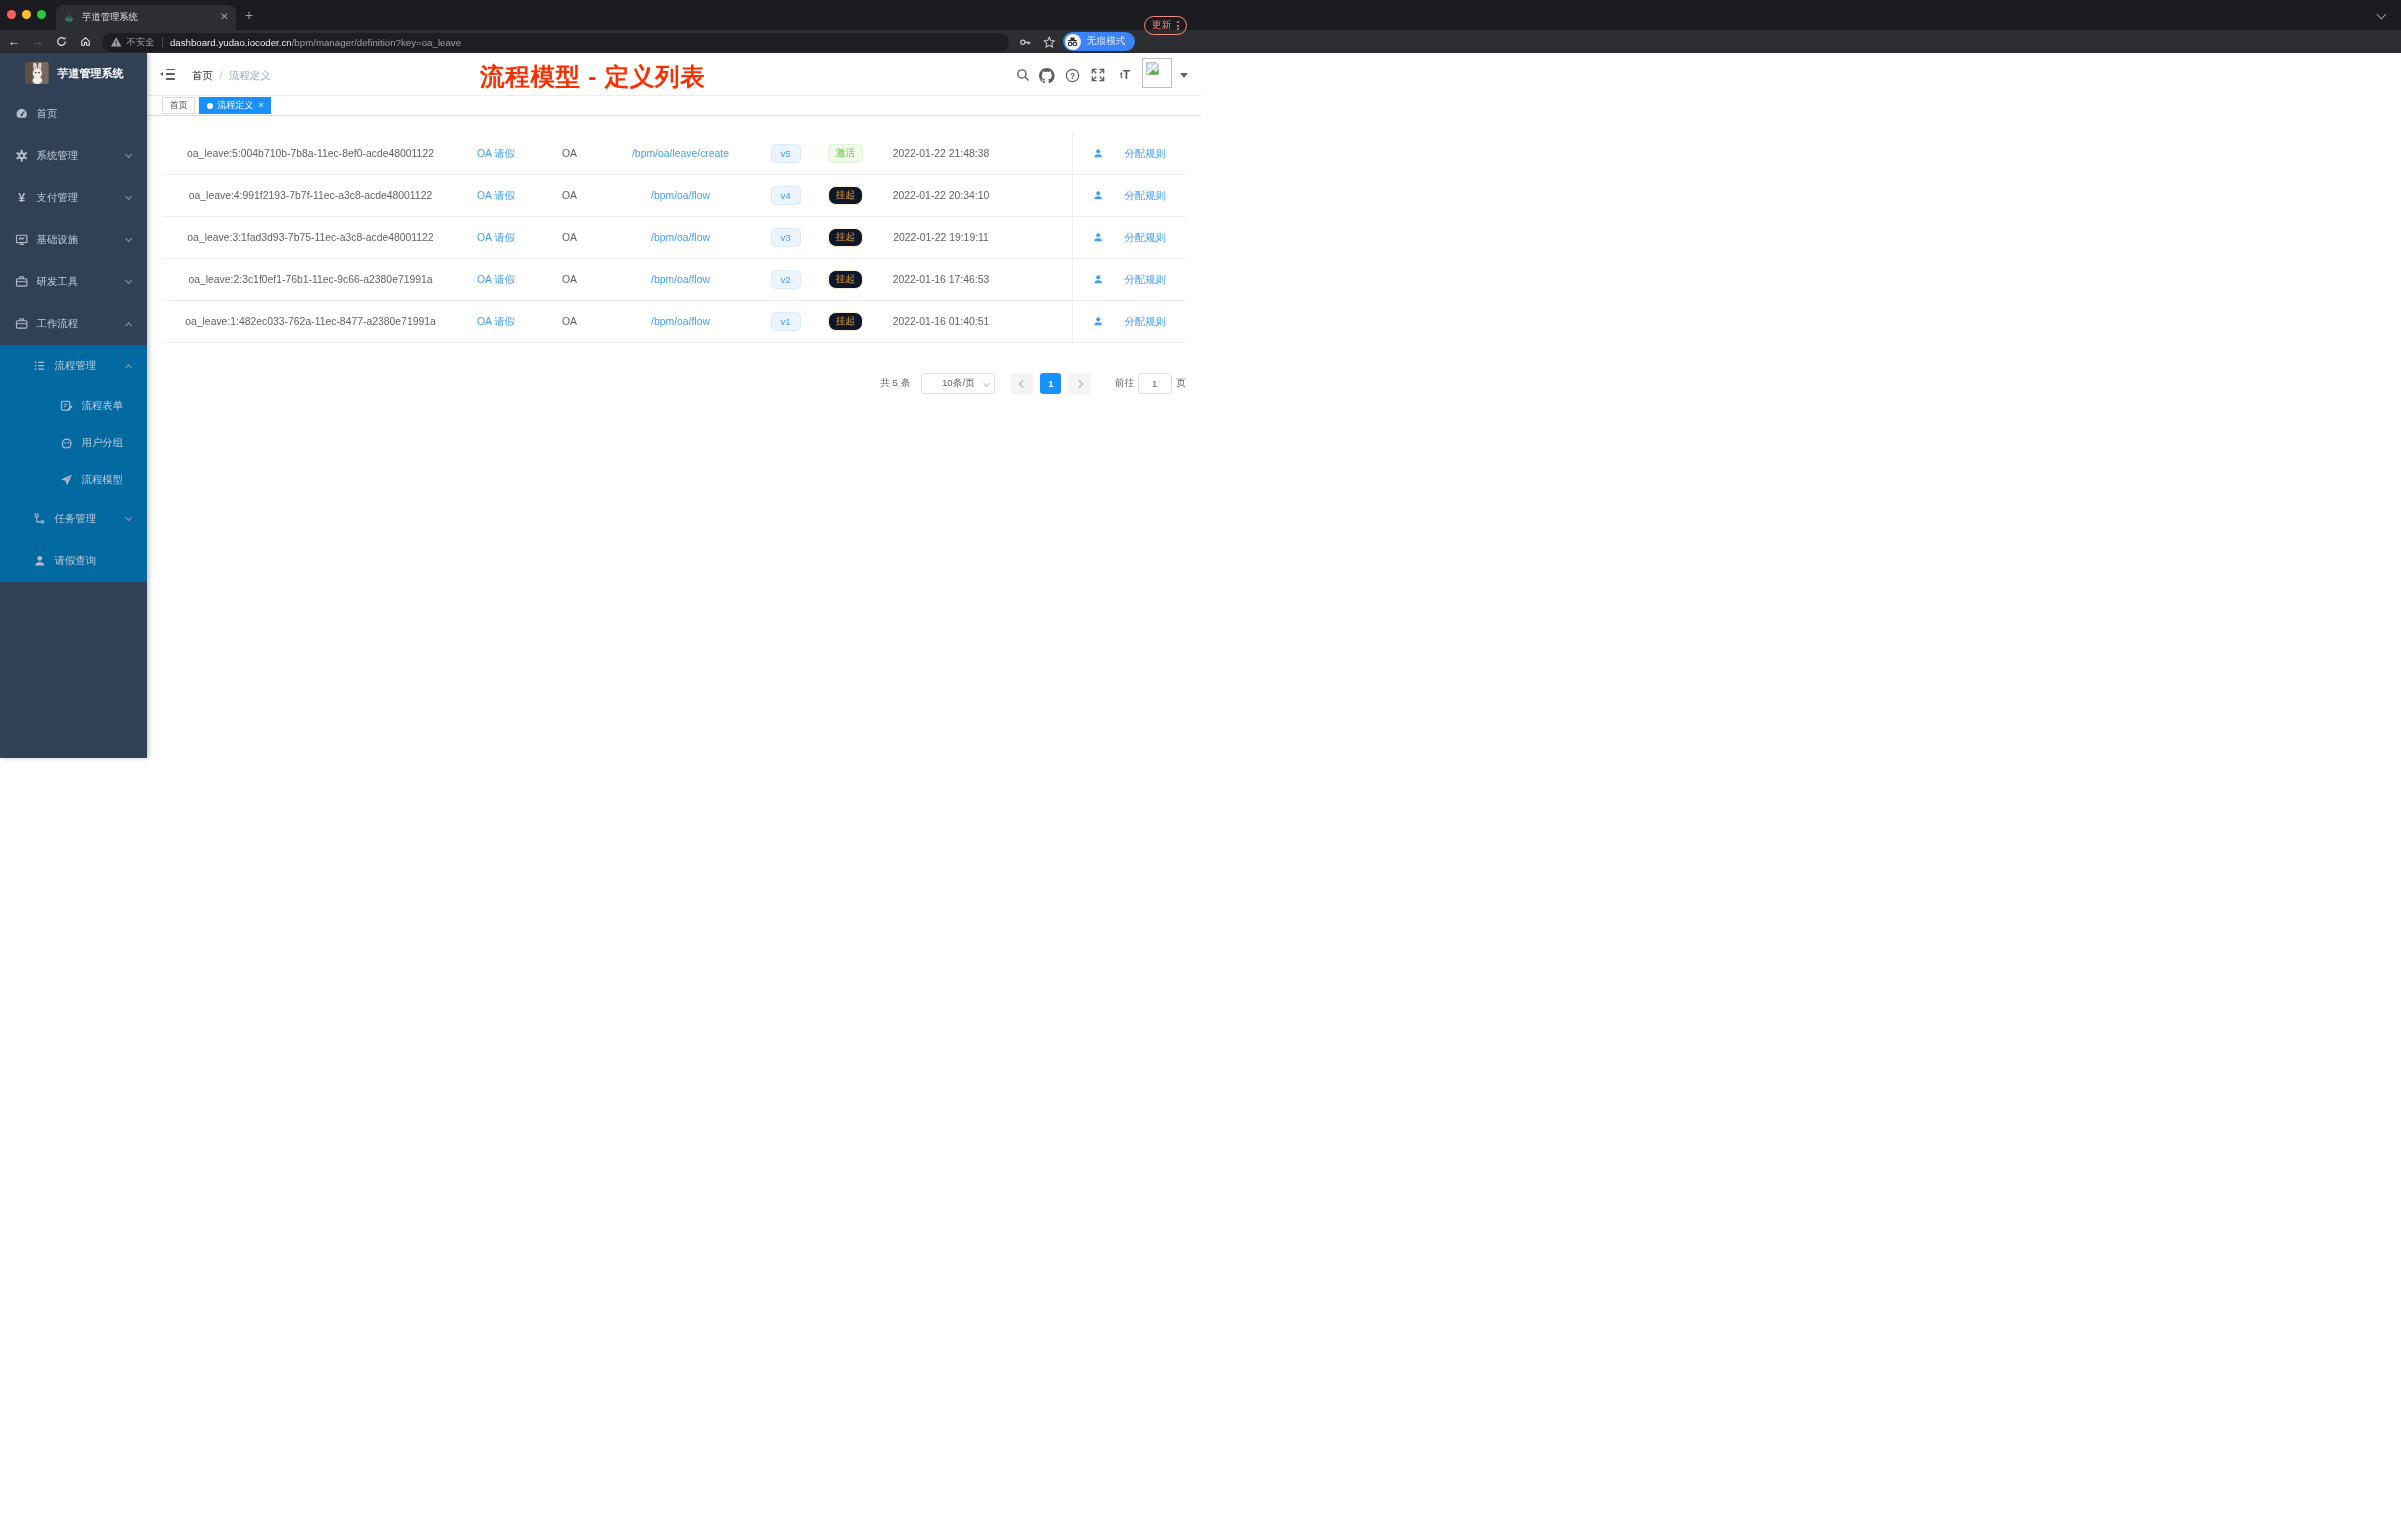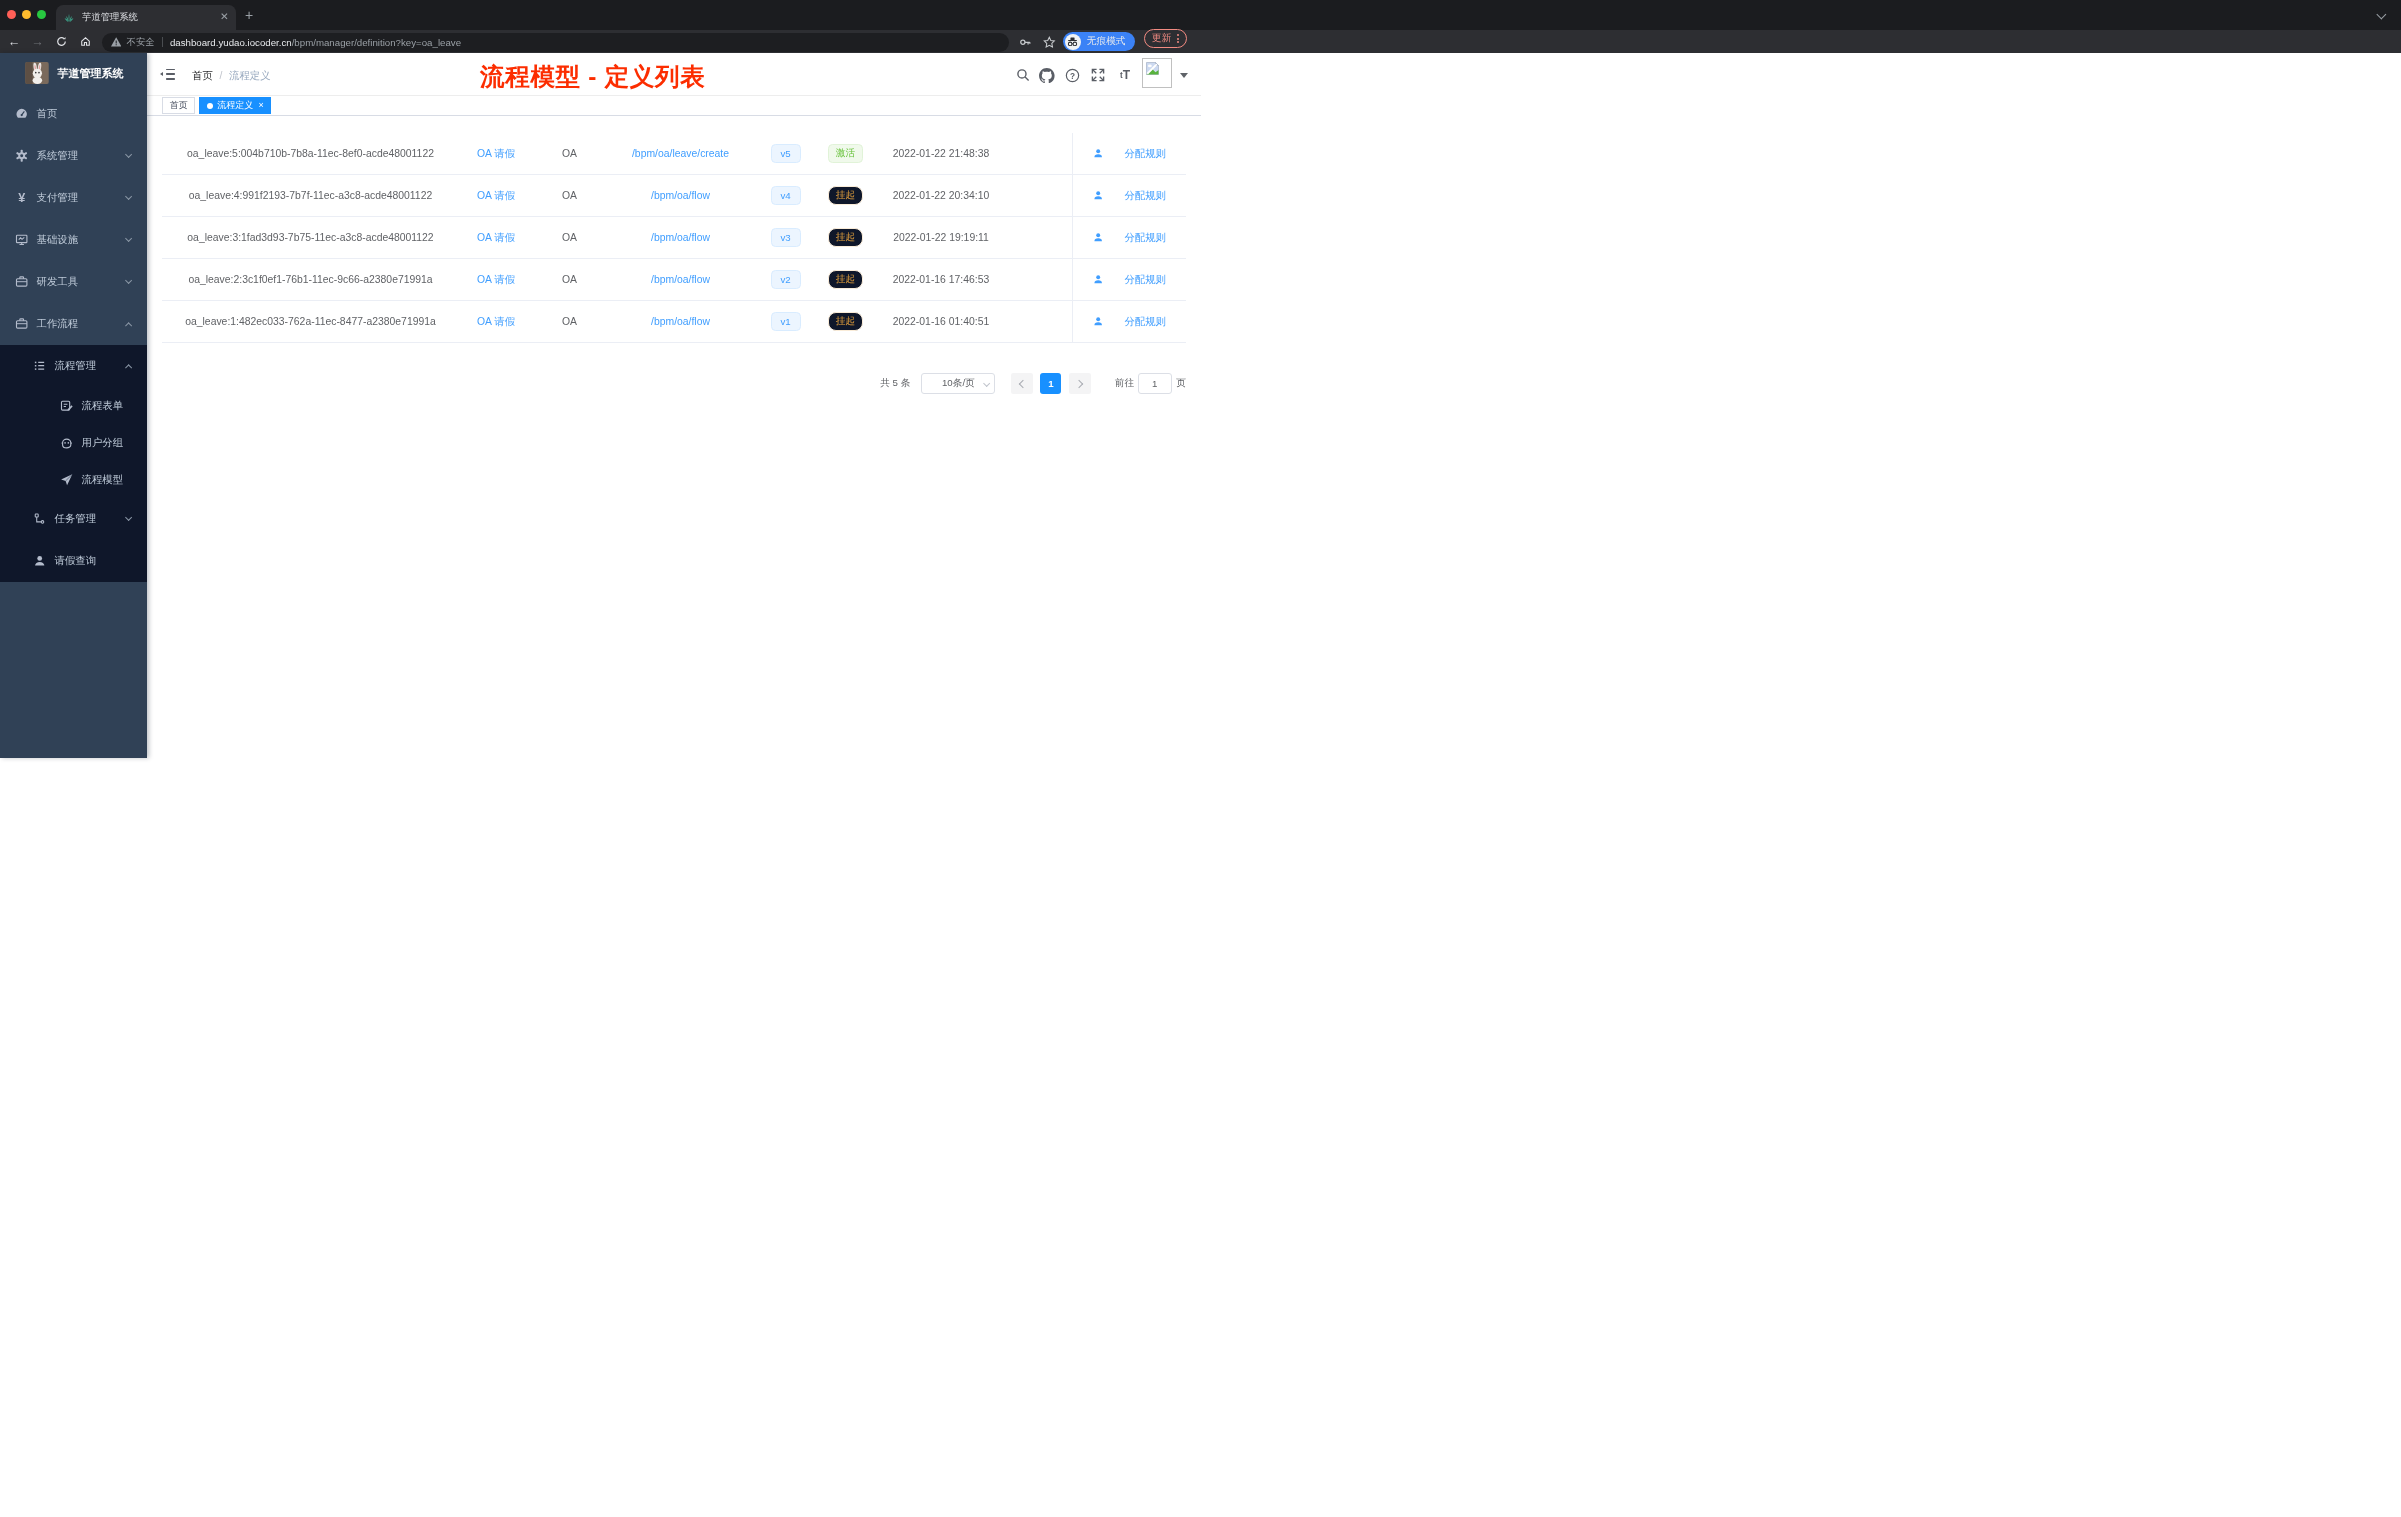--- a/index.html
+++ b/index.html
@@ -27,38 +27,38 @@
   .sec-label { color:#9aa0a6; font-size:9.3px; margin-left:5.2px; }
   .url-div { width:0.7px; height:10.4px; background:#4a4d51; margin:0 7.4px; }
   .url-host { color:#e8eaed; font-size:9.7px; }
   .url-path { color:#9aa0a6; font-size:9.7px; }
   .tb-right-ic { position:absolute; top:36px; }
   .incog-chip { position:absolute; left:1063px; top:32px; height:19.3px; border-radius:9.7px;
     background:#3b82f6; display:flex; align-items:center; padding:0 9px 0 1.5px; }
   .incog-circle { width:16.3px; height:16.3px; border-radius:50%; background:#f1f3f4;
     display:flex; align-items:center; justify-content:center; margin-right:6px; }
   .incog-label { color:#e8eaed; font-size:9.7px; }
-  .update-pill { position:absolute; left:1144px; top:29px; height:19.3px; border:1.1px solid #f28b82;
+  .update-pill { position:absolute; left:1144px; top:16px; height:19.3px; border:1.1px solid #f28b82;
     border-radius:9.7px; display:flex; align-items:center; padding:0 6.7px; gap:6px; }
   .update-label { color:#f28b82; font-size:9.7px; }
   .kebab { display:flex; flex-direction:column; gap:1.5px; }
   .kebab i { width:2.2px; height:2.2px; border-radius:50%; background:#f28b82; }
 
   
   .app { position:absolute; top:53px; left:0; width:1201px; height:705px; background:#fff; }
   .sidebar { position:absolute; left:0; top:0; width:147px; height:705px; background:#304156;
     box-shadow:1.5px 0 4.5px rgba(0,21,41,.25); z-index:5; }
   .logo-row { height:40px; display:flex; align-items:center; padding-left:24.5px; }
   .logo-img { width:24px; height:22px; border-radius:2.2px; overflow:hidden; flex:none; }
   .brand { color:#fff; font-size:11px; font-weight:bold; margin-left:9px; white-space:nowrap; }
   .menu-item { position:relative; display:flex; align-items:center; color:#bfcbd9; font-size:10.4px; cursor:pointer; }
   .mi-l1 { height:42px; padding-left:15px; }
   .mi-l2 { height:42px; padding-left:33px; }
   .mi-l3 { height:37px; padding-left:60px; }
-  .submenu-block { background:#0f172a;text-align:center; }
+  .submenu-block { background:#0369a1;text-align:center; }
   .mi-icon { width:13.4px; height:13.4px; margin-right:8.2px; flex:none; display:flex; align-items:center; justify-content:center; }
   .chev { position:absolute; right:16.3px; width:5.2px; height:5.2px;
     border-right:1.1px solid #8a97a6; border-bottom:1.1px solid #8a97a6; }
   .chev.down { top:50%; margin-top:-4.5px; transform:rotate(45deg); }
   .chev.up { top:50%; margin-top:-1.5px; transform:rotate(-135deg); }
   .yen-glyph { font-size:12.6px; font-weight:bold; color:#b4bccc; }
 
   .main { position:absolute; left:147px; top:0; width:1054px; height:705px; background:#fff; }
 
   

